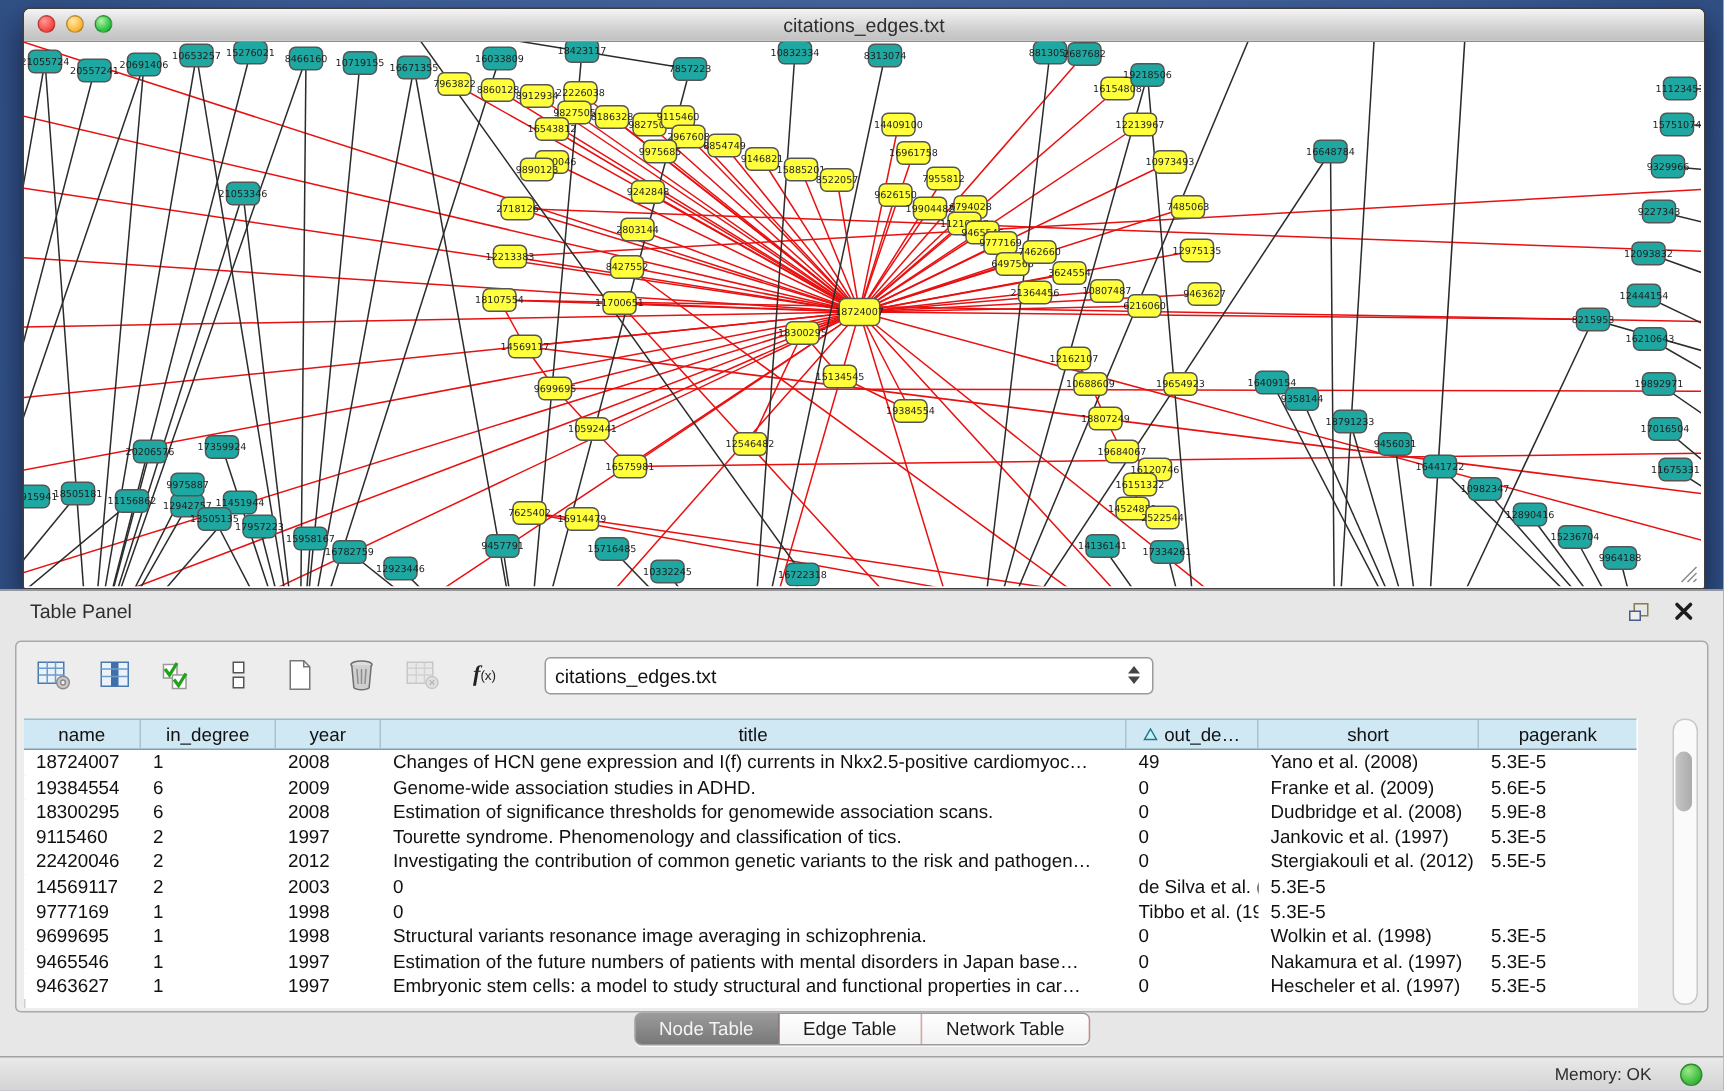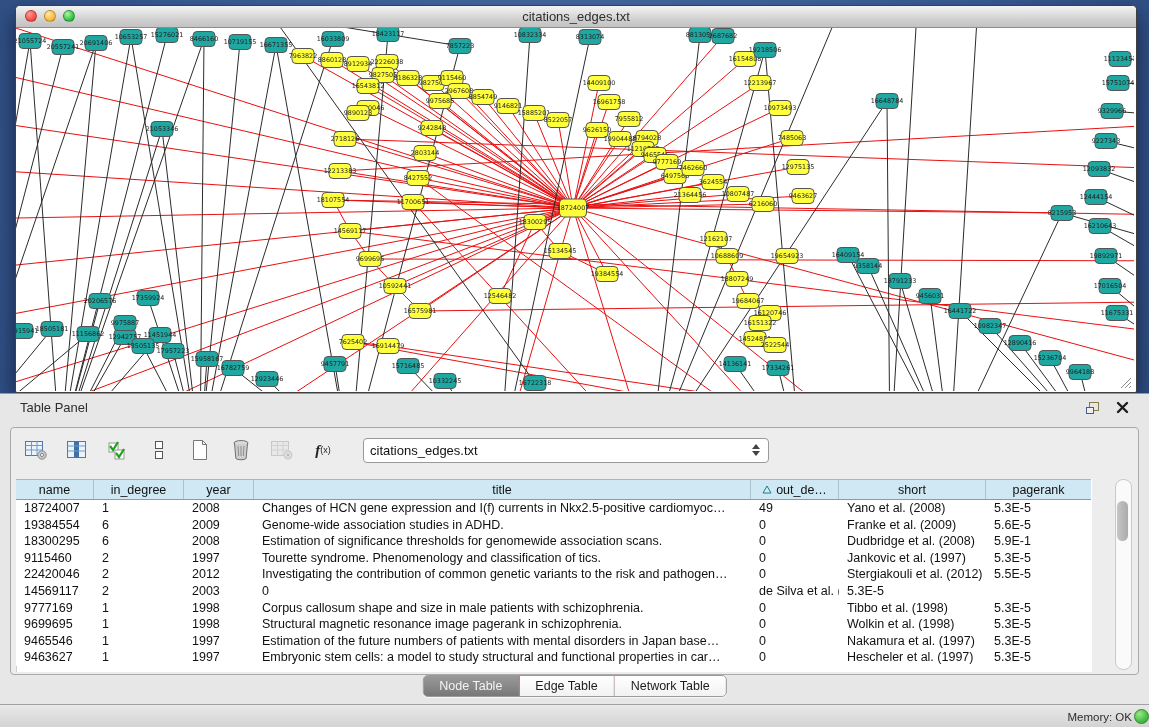--- a/index.html
+++ b/index.html
@@ -59,21 +59,21 @@
   .vthumb{position:absolute;left:1px;top:21px;width:11px;height:40px;background:linear-gradient(90deg,#c6c6c6,#ababab);border-radius:6px;}
   
   .tabs{position:absolute;left:50%;top:281px;transform:translateX(-50%);display:flex;
     border:1px solid #9a9a9a;border-radius:5px;overflow:hidden;background:#fca5a5;box-shadow:0 1px 0 rgba(255,255,255,.7);}
   .tab{font-size:12.5px;color:#1c1c1c;padding:3px 16px;border-right:1px solid #b5b5b5;background:linear-gradient(#ffffff,#f2f2f2);}
   .tab:last-child{border-right:none;text-align:center;}
   .tab.active{background:linear-gradient(#9a9a9a,#787878);color:#f4f4f4;border-right-color:#6f6f6f;}
   
   .status{position:absolute;left:0;bottom:0;width:100%;height:24px;
     background:linear-gradient(#e9e9e9,#d2d2d2);border-top:1px solid #a2a2a2;
-    display:flex;align-items:center;justify-content:flex-end;box-sizing:border-box;gap:2px;}
+    display:flex;align-items:center;justify-content:flex-end;padding-right:14px;box-sizing:border-box;gap:19px;}
   .mem-label{font-size:11.5px;color:#2d2d2d;}
   .mem-dot{width:13px;height:13px;border-radius:50%;border:1px solid #2f8a2f;
     background:radial-gradient(circle at 35% 30%, #9ce887, #44c044 60%, #2b9b34);}
 </style>
 </head>
 <body>
 
 <div class="net-window">
   <div class="titlebar">
     <div class="lights">
@@ -886,21 +886,21 @@
             <div class="tcell">Franke et al. (2009)</div>
             <div class="tcell">5.6E-5</div>
           </div>
           <div class="trow">
             <div class="tcell">18300295</div>
             <div class="tcell">6</div>
             <div class="tcell">2008</div>
             <div class="tcell">Estimation of significance thresholds for genomewide association scans.</div>
             <div class="tcell">0</div>
             <div class="tcell">Dudbridge et al. (2008)</div>
-            <div class="tcell">5.9E-1</div>
+            <div class="tcell">5.9E-8</div>
           </div>
           <div class="trow">
             <div class="tcell">9115460</div>
             <div class="tcell">2</div>
             <div class="tcell">1997</div>
             <div class="tcell">Tourette syndrome. Phenomenology and classification of tics.</div>
             <div class="tcell">0</div>
             <div class="tcell">Jankovic et al. (1997)</div>
             <div class="tcell">5.3E-5</div>
           </div>
@@ -918,30 +918,29 @@
             <div class="tcell">2</div>
             <div class="tcell">2003</div>
             <div class="tcell">0</div>
             <div class="tcell">de Silva et al. (2003)</div>
             <div class="tcell">5.3E-5</div>
           </div>
           <div class="trow">
             <div class="tcell">9777169</div>
             <div class="tcell">1</div>
             <div class="tcell">1998</div>
-            <div class="tcell">Corpus callosum shape and size in male patients with schizophrenia.</div>
             <div class="tcell">0</div>
             <div class="tcell">Tibbo et al. (1998)</div>
             <div class="tcell">5.3E-5</div>
           </div>
           <div class="trow">
             <div class="tcell">9699695</div>
             <div class="tcell">1</div>
             <div class="tcell">1998</div>
-            <div class="tcell">Structural magnetic resonance image pagerank in schizophrenia.</div>
+            <div class="tcell">Structural variants resonance image averaging in schizophrenia.</div>
             <div class="tcell">0</div>
             <div class="tcell">Wolkin et al. (1998)</div>
             <div class="tcell">5.3E-5</div>
           </div>
           <div class="trow">
             <div class="tcell">9465546</div>
             <div class="tcell">1</div>
             <div class="tcell">1997</div>
             <div class="tcell">Estimation of the future numbers of patients with mental disorders in Japan base…</div>
             <div class="tcell">0</div>

